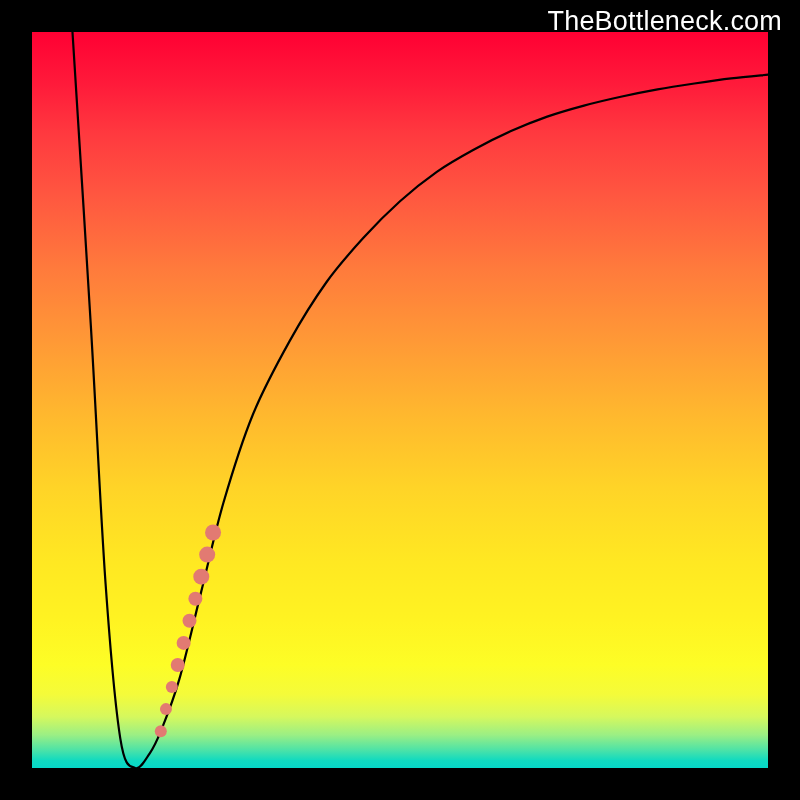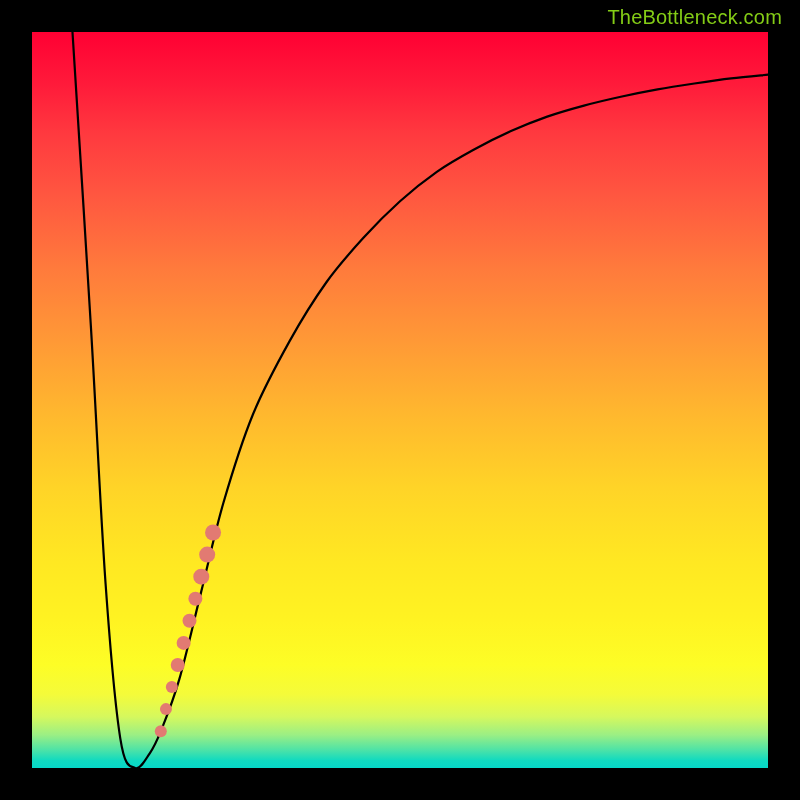--- a/index.html
+++ b/index.html
@@ -49,22 +49,22 @@
     top: 0;
     width: 736px;
     height: 736px;
     overflow: visible;
   }
   .attribution {
     position: absolute;
     top: 6px;
     right: 18px;
     font-family: Arial, Helvetica, sans-serif;
-    font-size: 20px;
-    color: #84cc16;
+    font-size: 27px;
+    color: #ffffff;
     letter-spacing: 0.2px;
     user-select: none;
   }
 </style>
 </head>
 <body>
 
 <div class="frame">
   <div class="plot-area">
     <svg class="curve" viewBox="0 0 736 736">

